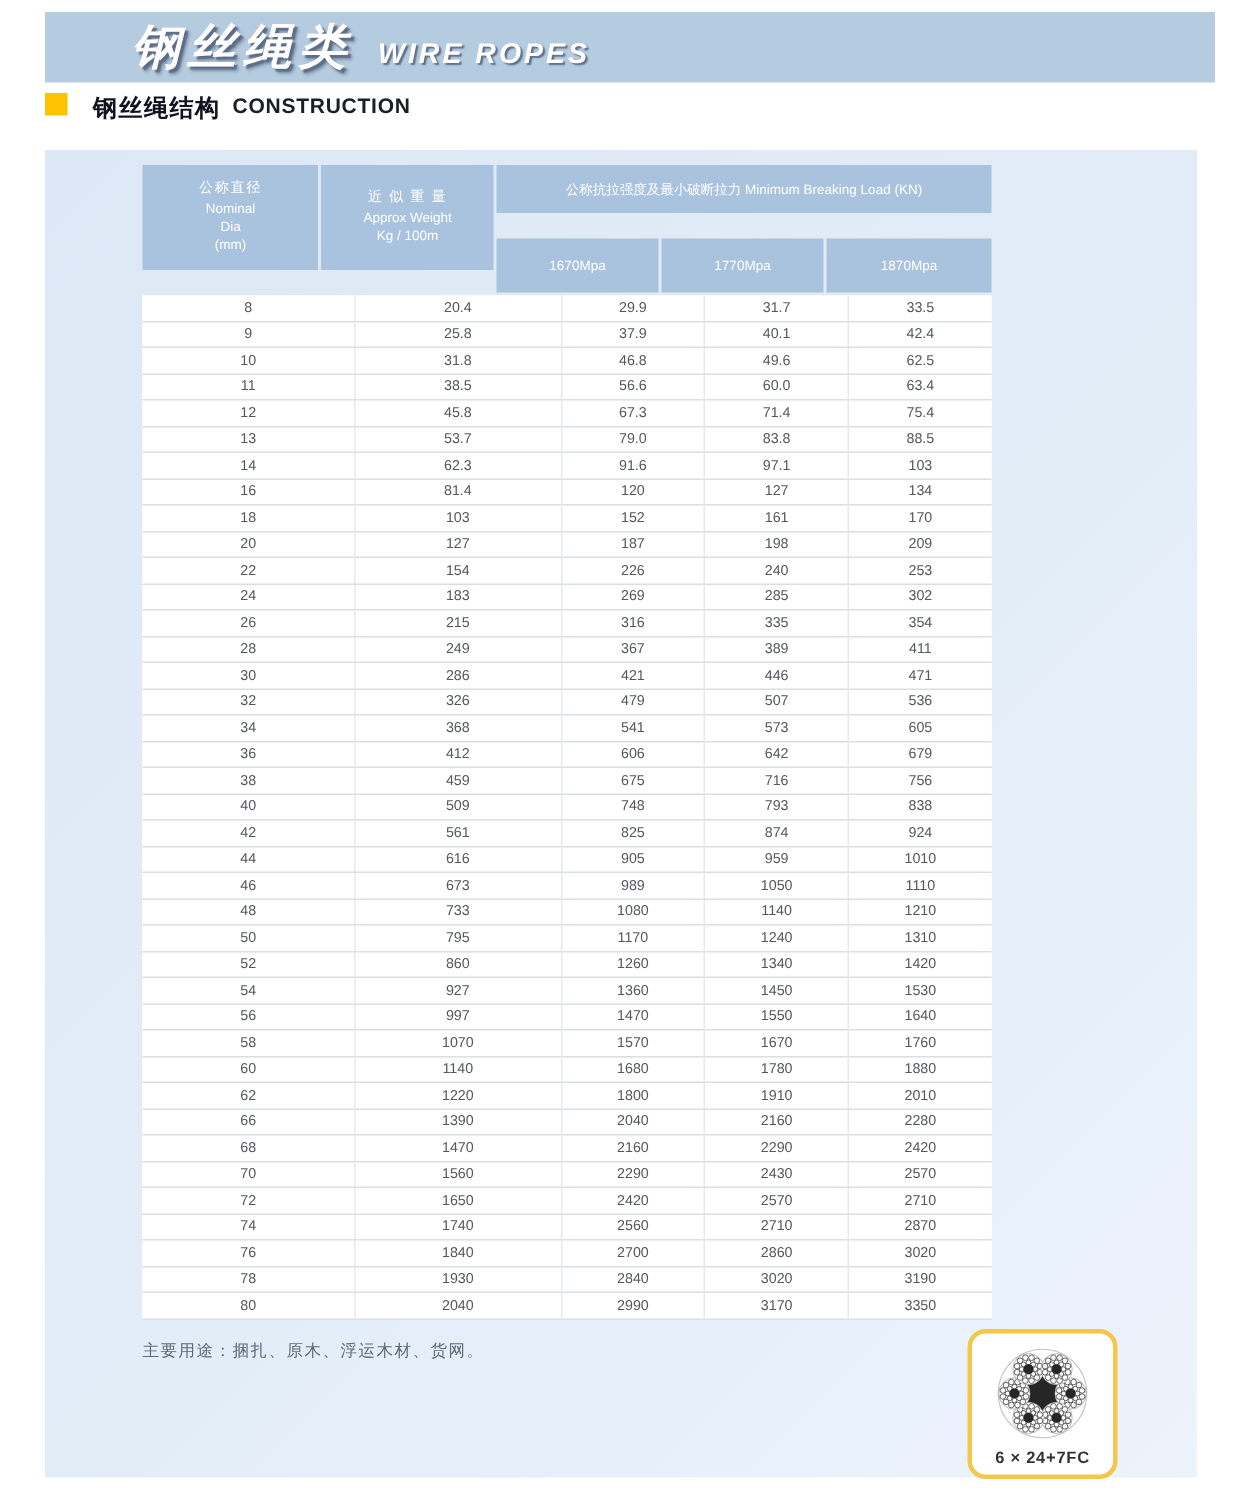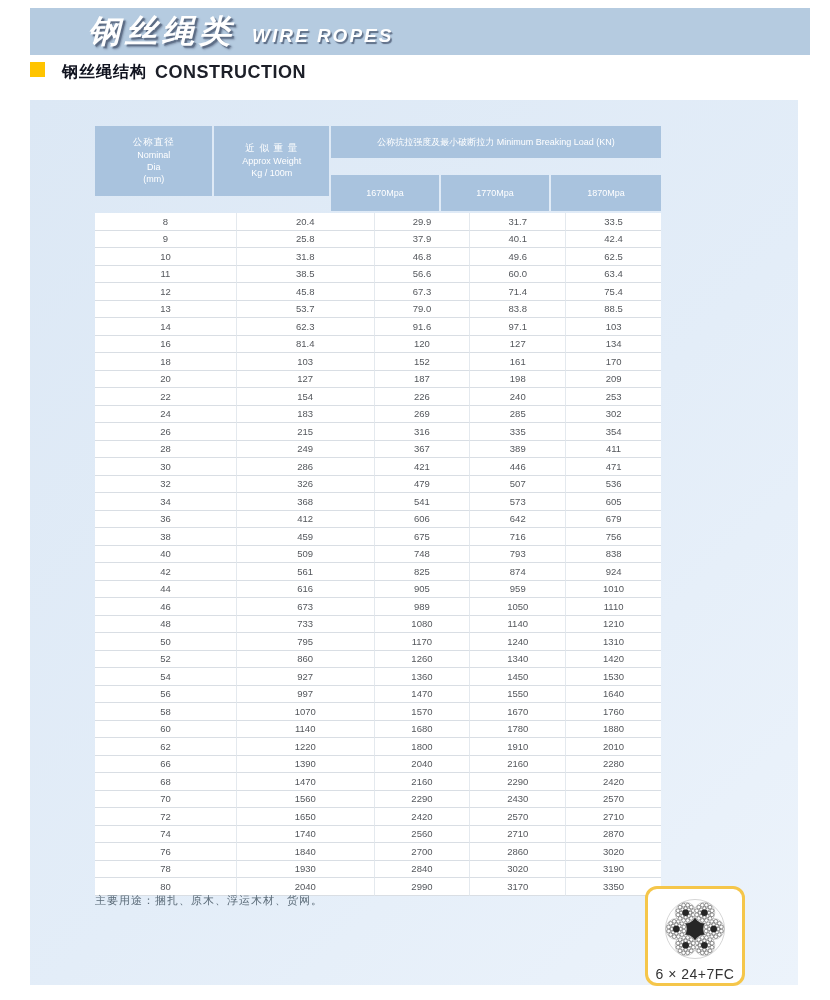--- a/index.html
+++ b/index.html
@@ -24,28 +24,28 @@
     letter-spacing:2px;
     text-shadow:1.5px 1.5px 1px rgba(90,105,130,0.95);
   }
   
   .section-row{
     position:absolute;left:30px;top:62px;height:20px;
     display:flex;align-items:flex-start;
   }
   .yellow-sq{width:15px;height:15px;background:#ffc400;margin-right:17px;}
   .section-zh{font-size:16px;font-weight:bold;color:#10131f;margin-right:8px;letter-spacing:1px;}
-  .section-en{font-size:18px;font-weight:bold;color:#1c1f28;letter-spacing:0.5px;}
+  .section-en{font-size:14px;font-weight:bold;color:#1c1f28;letter-spacing:0.5px;}
   
   .panel{
     position:absolute;left:30px;top:100px;width:768px;height:885px;
     background:linear-gradient(135deg,#dce8f5 0%,#e3edf8 55%,#ecf3fb 100%);
   }
   
-  .table-wrap{position:absolute;left:65px;top:26px;width:566px;border-radius:27px;}
+  .table-wrap{position:absolute;left:65px;top:10px;width:566px;border-radius:27px;}
   .thead{display:flex;gap:2px;}
   .th{
     background:#a9c3de;color:#ffffff;text-align:center;
     display:flex;flex-direction:column;justify-content:center;
     font-size:9px;line-height:1.35;box-sizing:border-box;
   }
   .th .cn{font-size:9.5px;letter-spacing:1px;}
   .th-col1{width:160px;height:70px;}
   .th-col2{width:156px;height:70px;}
   .th-group-wrap{width:330px;display:flex;flex-direction:column;gap:17px;}
@@ -71,21 +71,21 @@
   
   .rope-box{
     position:absolute;left:615px;top:786px;width:100px;height:100px;
     box-sizing:border-box;background:#ffffff;
     border:3px solid #f5c64a;border-radius:12px;
     display:flex;flex-direction:column;align-items:center;justify-content:flex-start;
     padding-top:4px;
   }
   .rope-box svg{display:block;}
   .rope-label{
-    font-size:14px;font-weight:normal;color:#333333;letter-spacing:0.5px;margin-top:1px;
+    font-size:11px;font-weight:bold;color:#333333;letter-spacing:0.5px;margin-top:1px;
   }
 </style>
 </head>
 <body>
 
 <div class="title-band">
   <div class="title-inner">
     <span class="title-zh">钢丝绳类</span>
     <span class="title-en">WIRE ROPES</span>
   </div>

